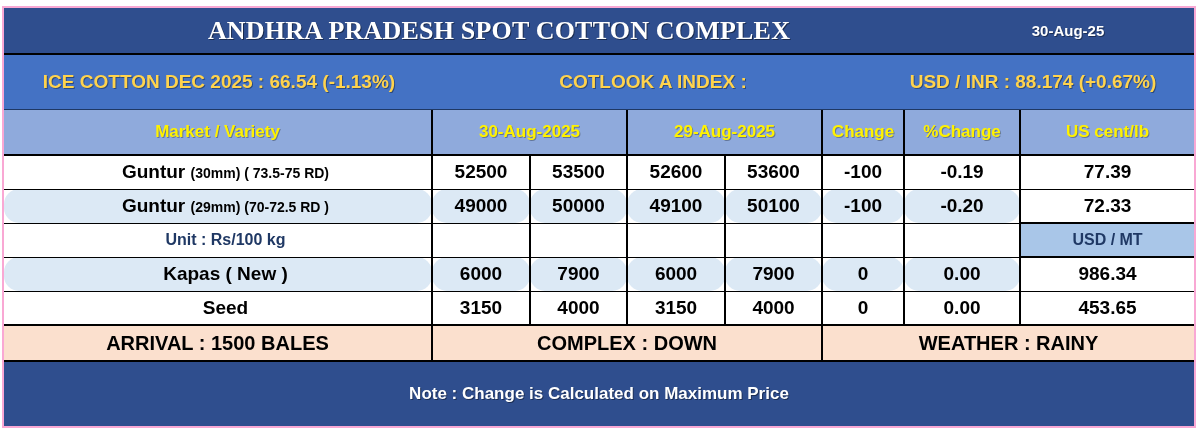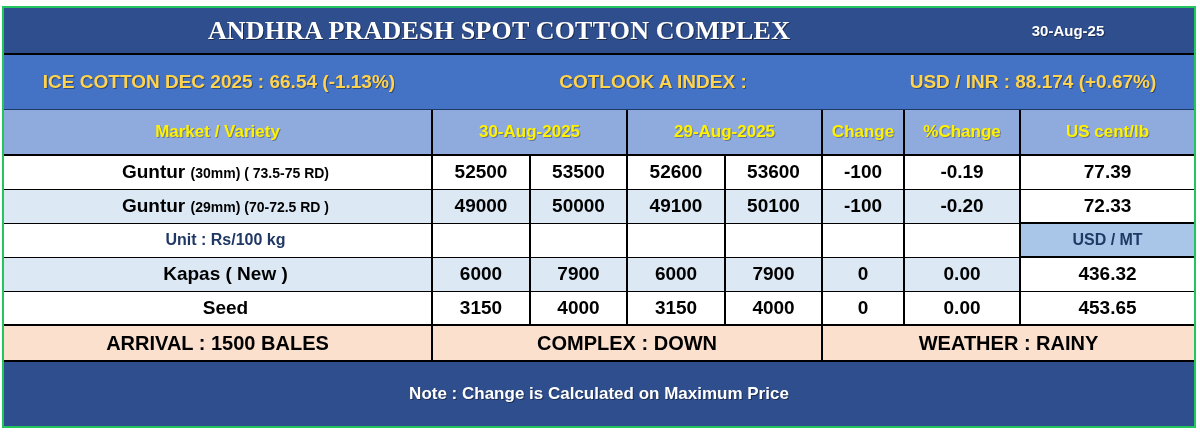--- a/index.html
+++ b/index.html
@@ -5,21 +5,21 @@
   html,body{margin:0;padding:0;background:#ffffff;}
   body{width:1200px;height:432px;overflow:hidden;font-family:"Liberation Sans",sans-serif;}
 
   .sheet{
     position:relative;width:1200px;height:432px;
     background:#ffffff;
     box-sizing:border-box;
   }
   .frame{
     position:absolute;left:2px;top:6px;width:1194px;height:422px;
-    border:2px solid #22c55e;
+    border:2px solid #f9a8d4;
     box-sizing:border-box;
     display:flex;flex-direction:column;
     background:#ffffff;
   }
 
   
   .titlebar{
     height:47px;flex:0 0 47px;
     background:#2F4E8E;
     position:relative;
@@ -92,21 +92,21 @@
   .subhdr td{height:34px;font-weight:bold;font-size:16px;color:#1F3864;}
   .mm{background:#C6DBEF;}
   .blank-lt{background:#DFEAF6;}
   .unitcell{
     background:#EDF4FB;color:#00A2E8;font-weight:bold;font-size:16px;
     text-align:left;padding-left:16px !important;white-space:nowrap;
   }
   .unitcell.w{background:#ffffff;}
 
   .drow td{height:34px;font-size:19px;font-weight:bold;color:#000000;}
-  .drow.alt td{background:#DCE9F5;}
+  .drow.alt td{background:#DCE9F5;border-radius:15px;}
   .drow td.white{background:#ffffff;}
 
   .namecell{
     text-align:left;padding-left:16px !important;
     font-size:20px;font-weight:bold;white-space:nowrap;
   }
   .namecell .sub{font-size:14px;font-weight:bold;}
 
   .usdmt{
     background:#A9C6E8;color:#1F3864;font-weight:bold;font-size:19px;
@@ -208,21 +208,21 @@
         </tr>
 
         <tr class="drow alt">
           <td class="namecell"><span>Kapas ( New )</span></td>
           <td>6000</td>
           <td>7900</td>
           <td>6000</td>
           <td>7900</td>
           <td>0</td>
           <td>0.00</td>
-          <td class="white">436.32</td>
+          <td class="white">986.34</td>
         </tr>
 
         <tr class="drow">
           <td class="namecell"><span>Seed</span></td>
           <td>3150</td>
           <td>4000</td>
           <td>3150</td>
           <td>4000</td>
           <td>0</td>
           <td>0.00</td>

